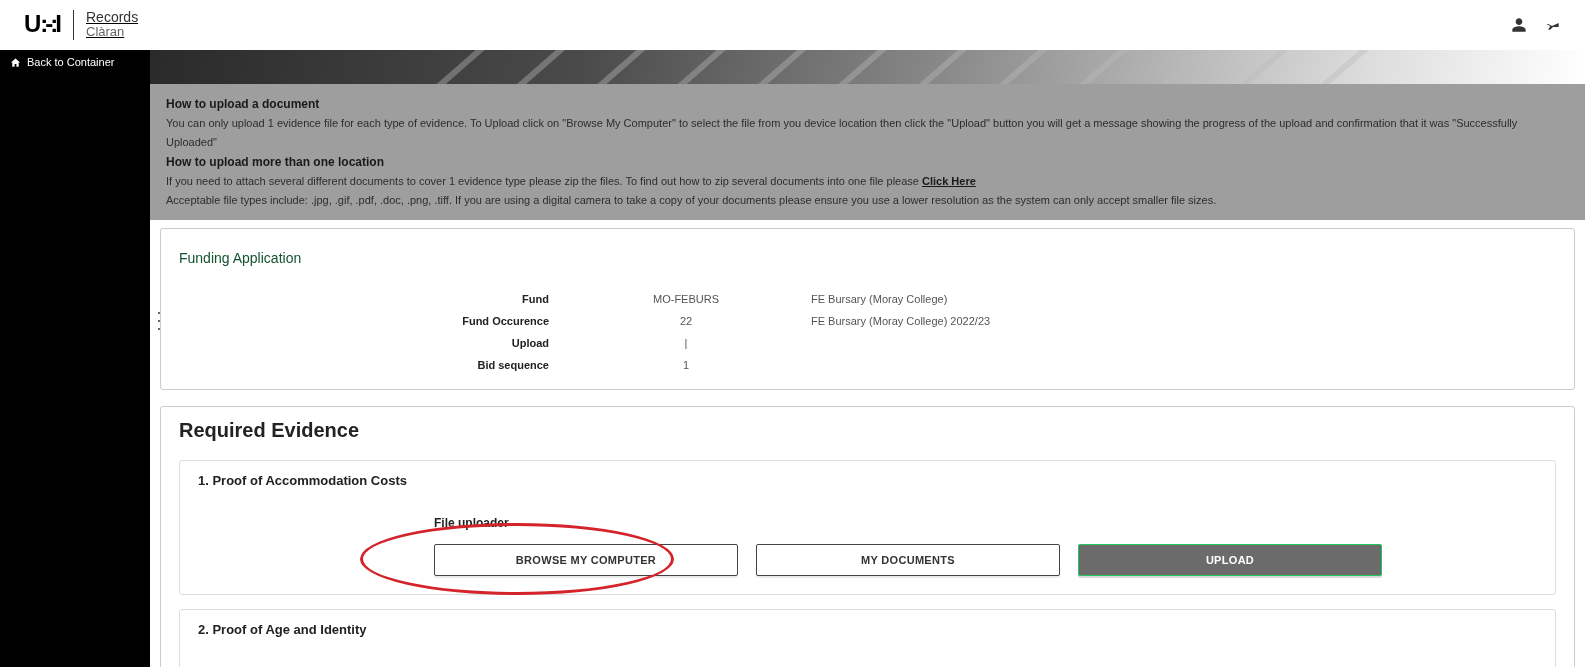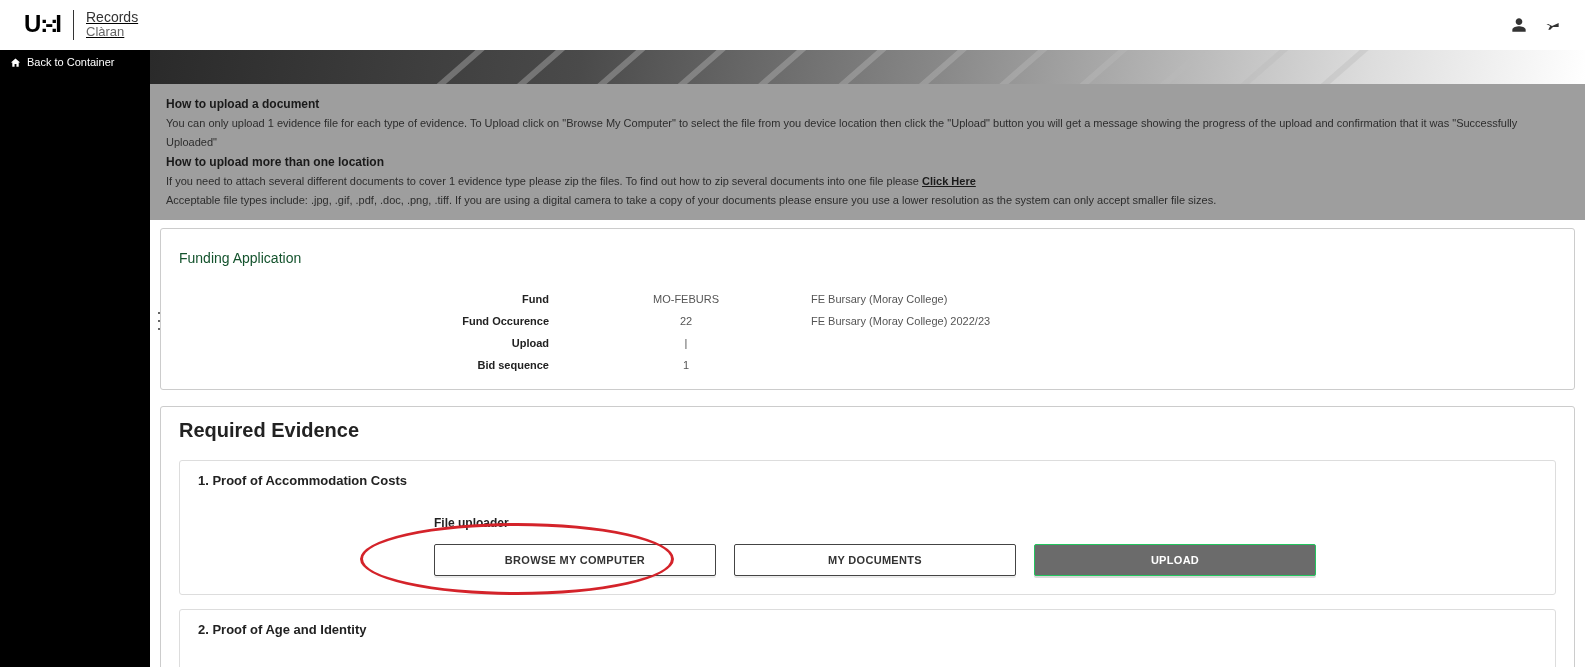--- a/index.html
+++ b/index.html
@@ -149,21 +149,21 @@
       margin: 0 0 14px 236px;
     }
     .uploader-row {
       display: flex;
       gap: 18px;
       margin-left: 236px;
       position: relative;
     }
     .upl-btn {
       height: 32px;
-      width: 282px;
+      width: 304px;
       display: flex;
       align-items: center;
       justify-content: center;
       font-size: 11px;
       font-weight: 700;
       letter-spacing: 0.3px;
       cursor: pointer;
       border-radius: 2px;
     }
     .btn-outline {

